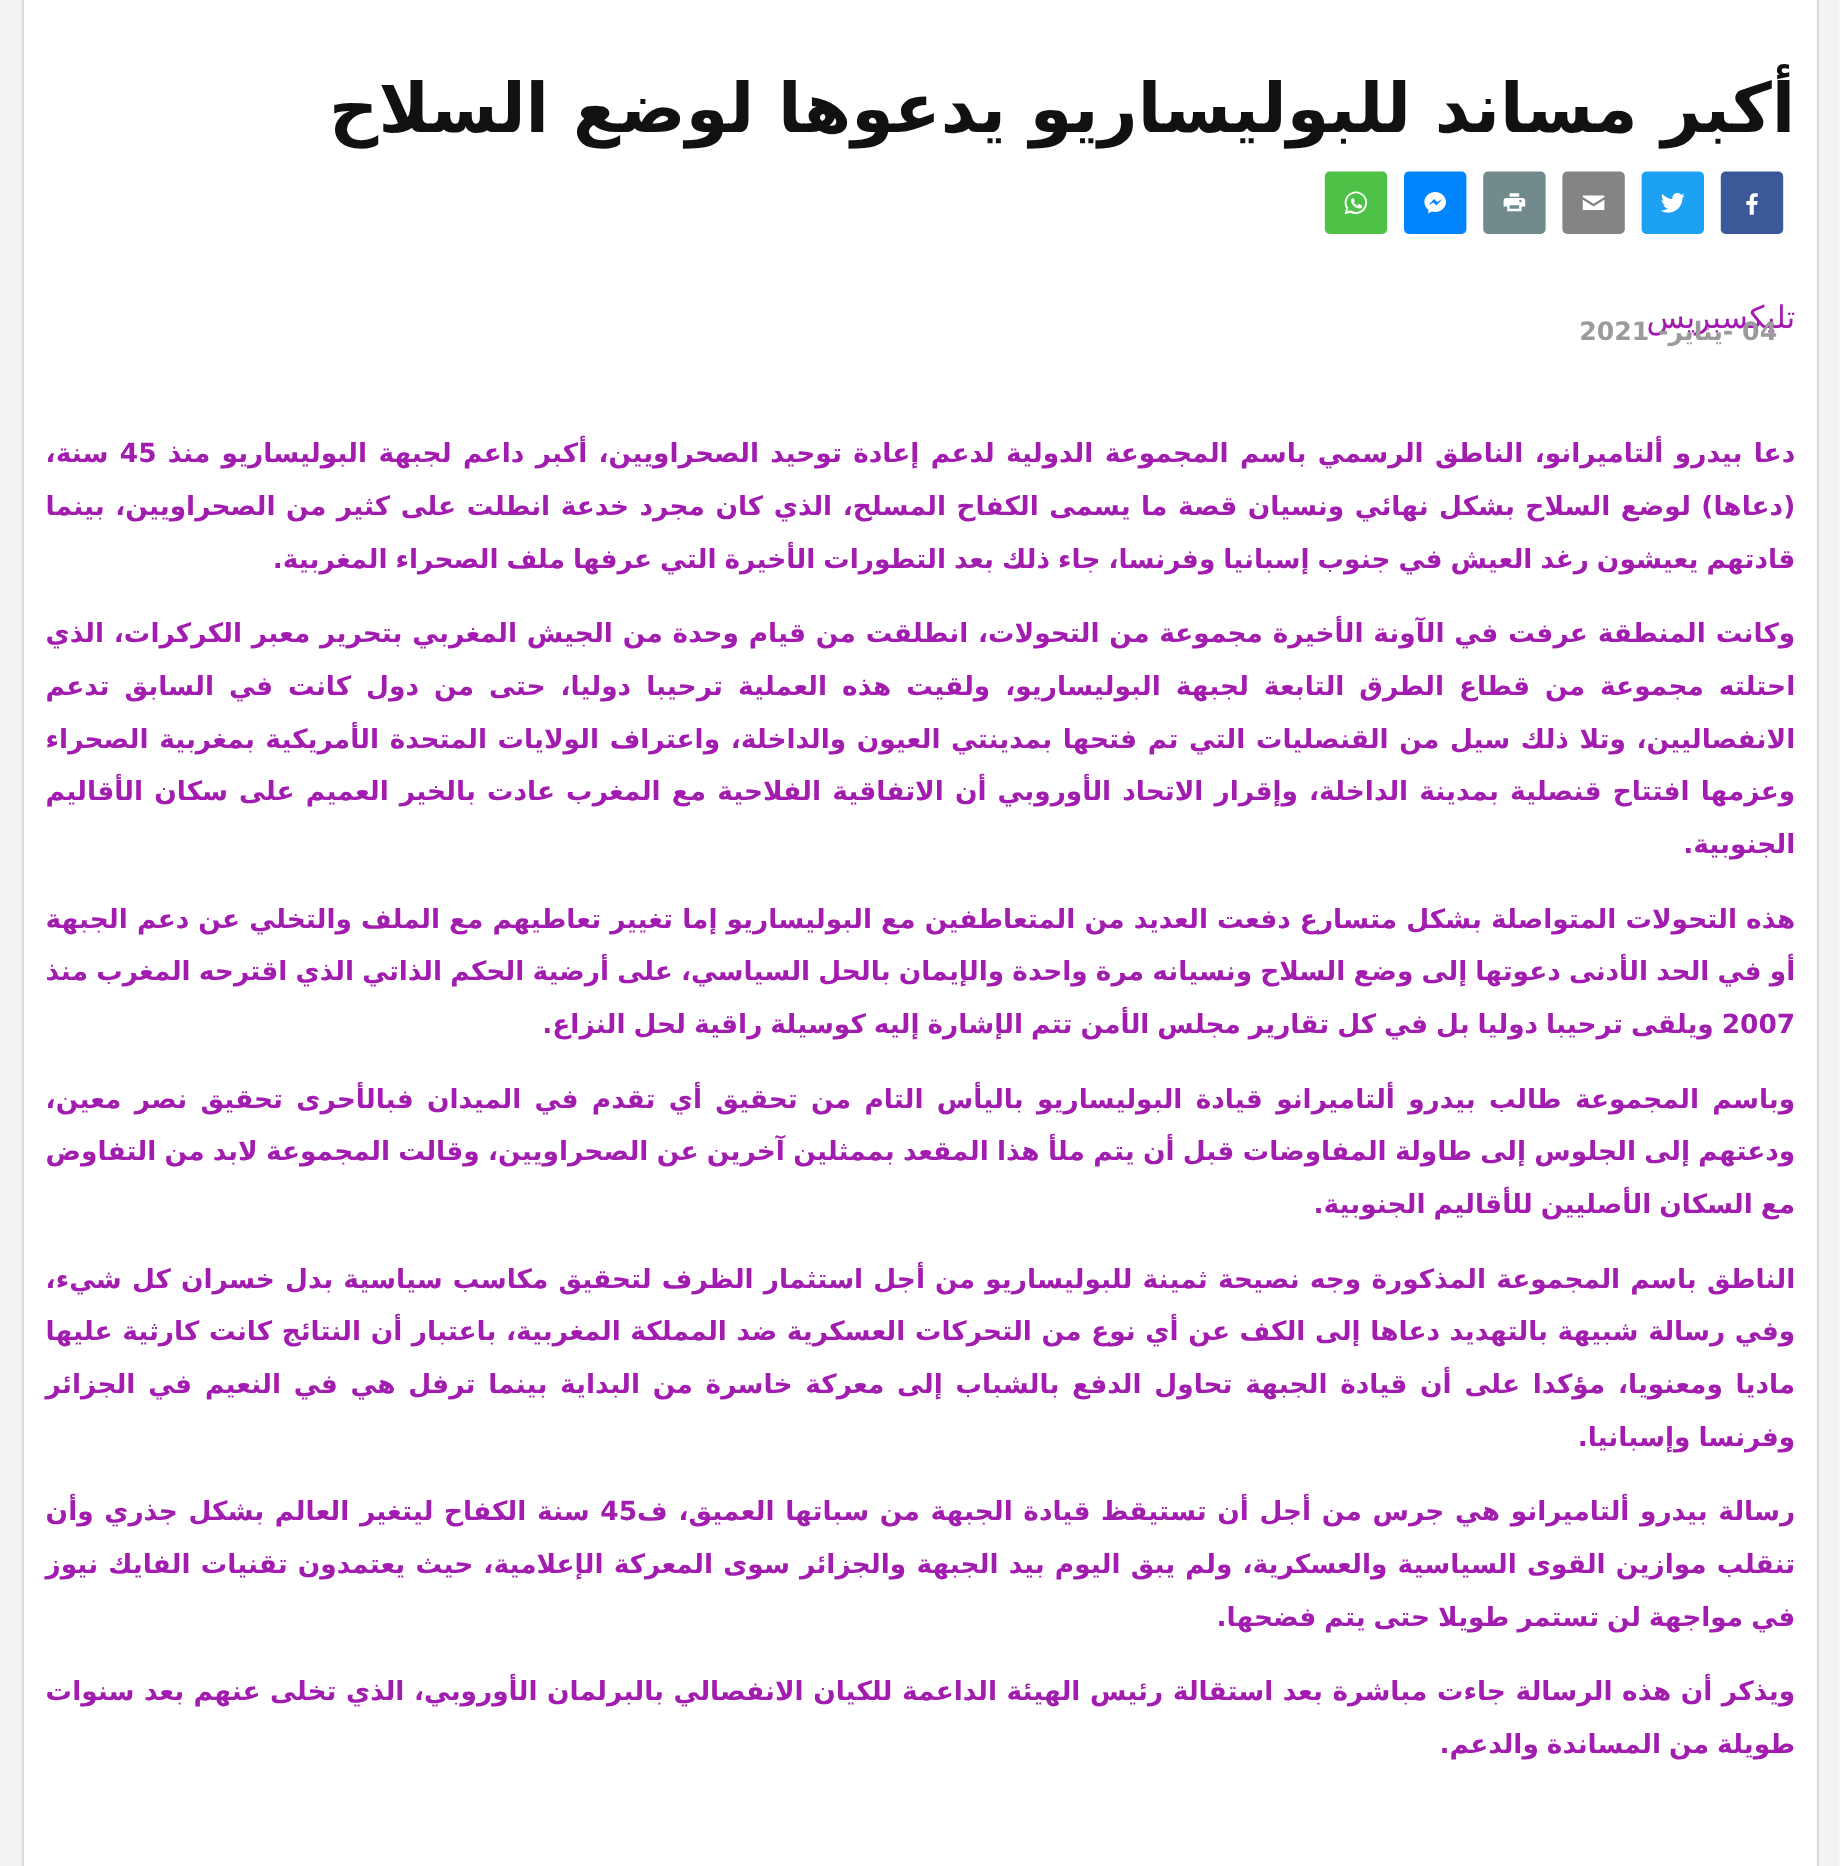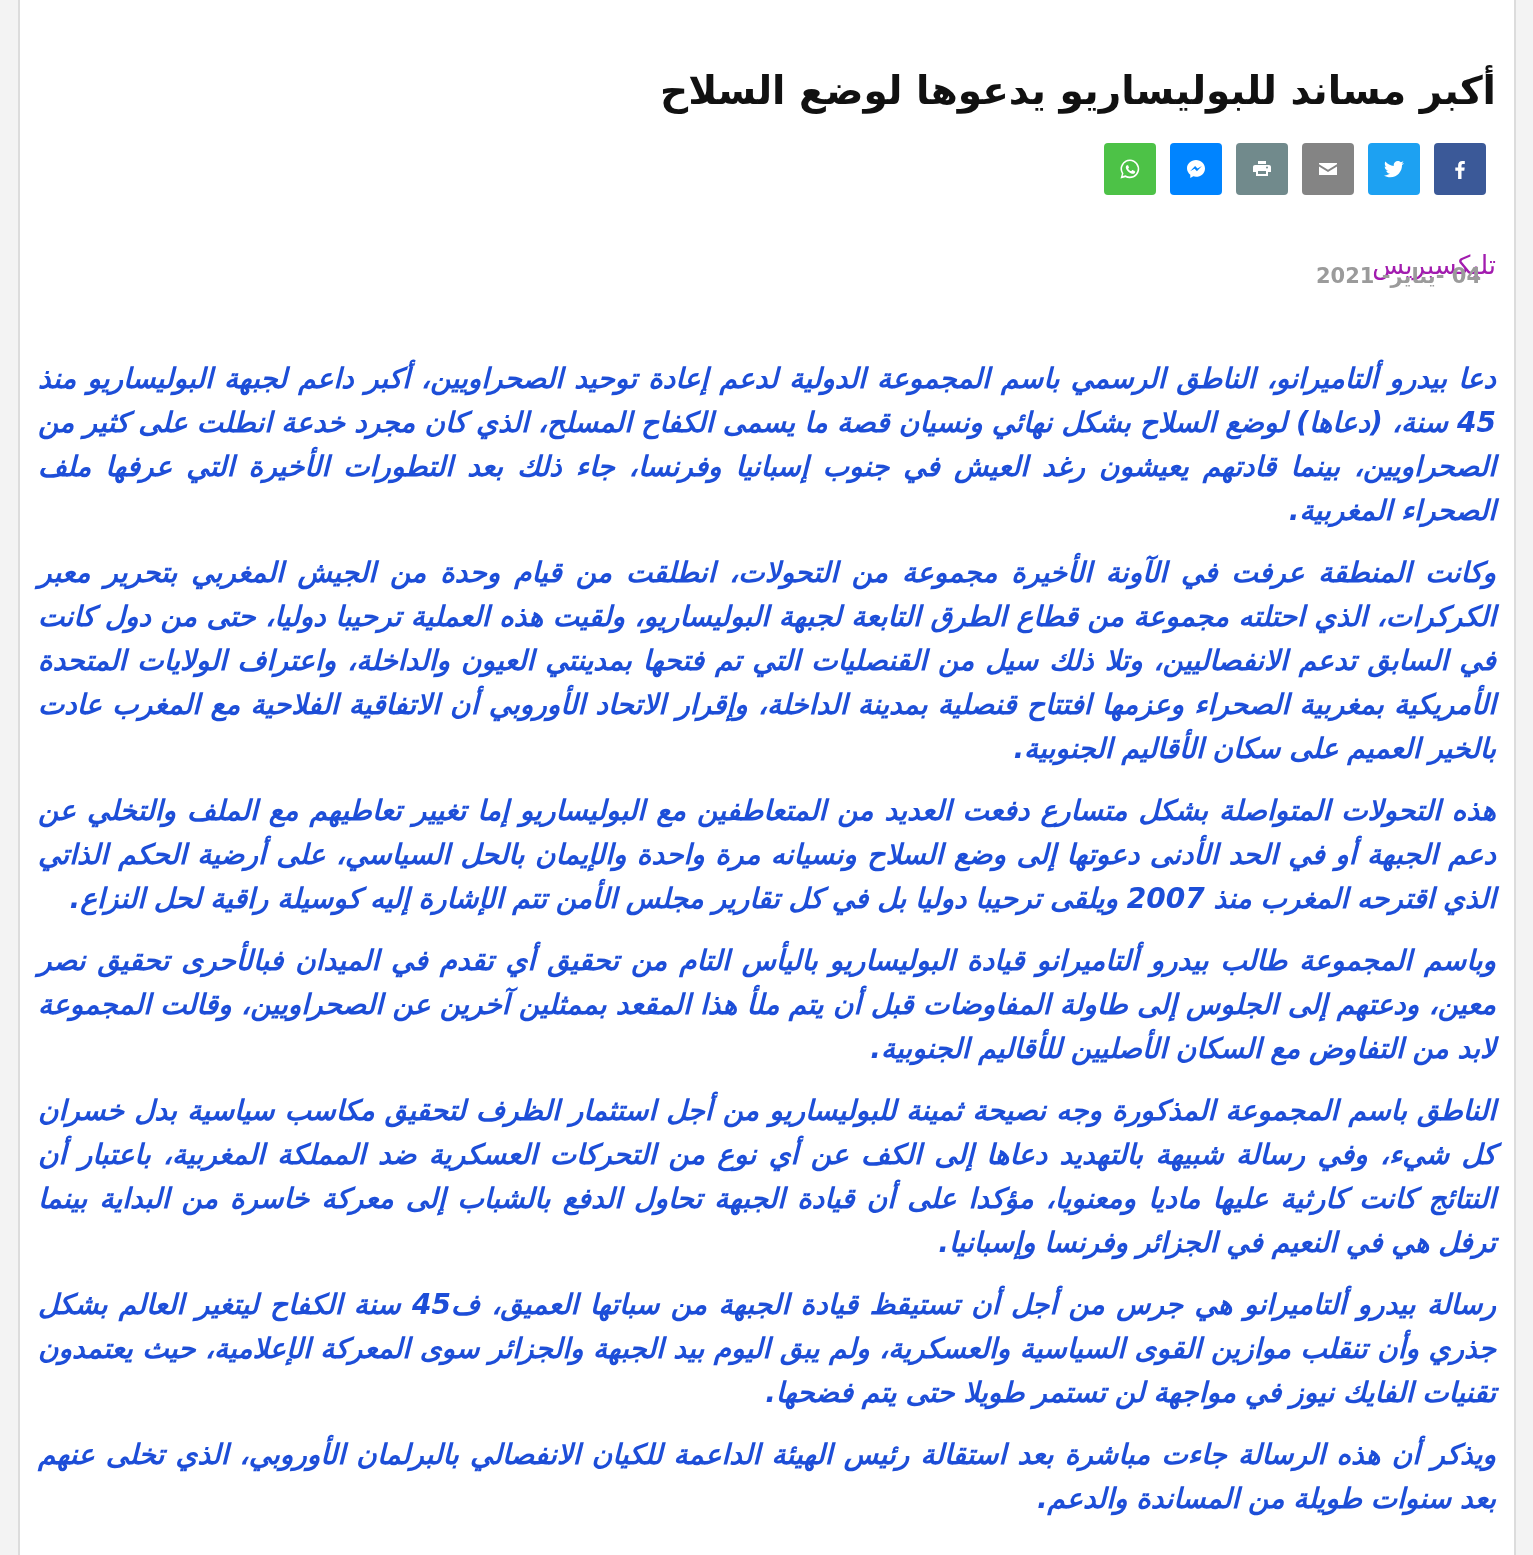--- a/index.html
+++ b/index.html
@@ -29,21 +29,21 @@
       left: 18px;
       top: 0;
     }
     .title {
       margin: 0;
       position: absolute;
       right: 0;
       top: 56px;
       font-family: "DejaVu Sans", sans-serif;
       font-weight: bold;
-      font-size: 39px;
+      font-size: 57px;
       line-height: 70px;
       color: #111111;
       white-space: nowrap;
       letter-spacing: -1px;
     }
     .share-bar {
       position: absolute;
       right: 10px;
       top: 143px;
       display: flex;
@@ -85,27 +85,26 @@
     .article-body {
       position: absolute;
       right: 0;
       left: 0;
       top: 357px;
     }
     .article-body p {
       margin: 0 0 18px 0;
       font-family: "DejaVu Sans", sans-serif;
       font-weight: bold;
-      font-size: 28px;
+      font-size: 22px;
       line-height: 44px;
-      color: #1d4ed8;
+      color: #a21caf;
       text-align: justify;
       letter-spacing: -0.6px;
       word-spacing: -1px;
-      font-style: italic;
     }
   </style>
 </head>
 <body>
 
 <div class="page">
   <div class="content">
 
     <h1 class="title">أكبر مساند للبوليساريو يدعوها لوضع السلاح</h1>
 

